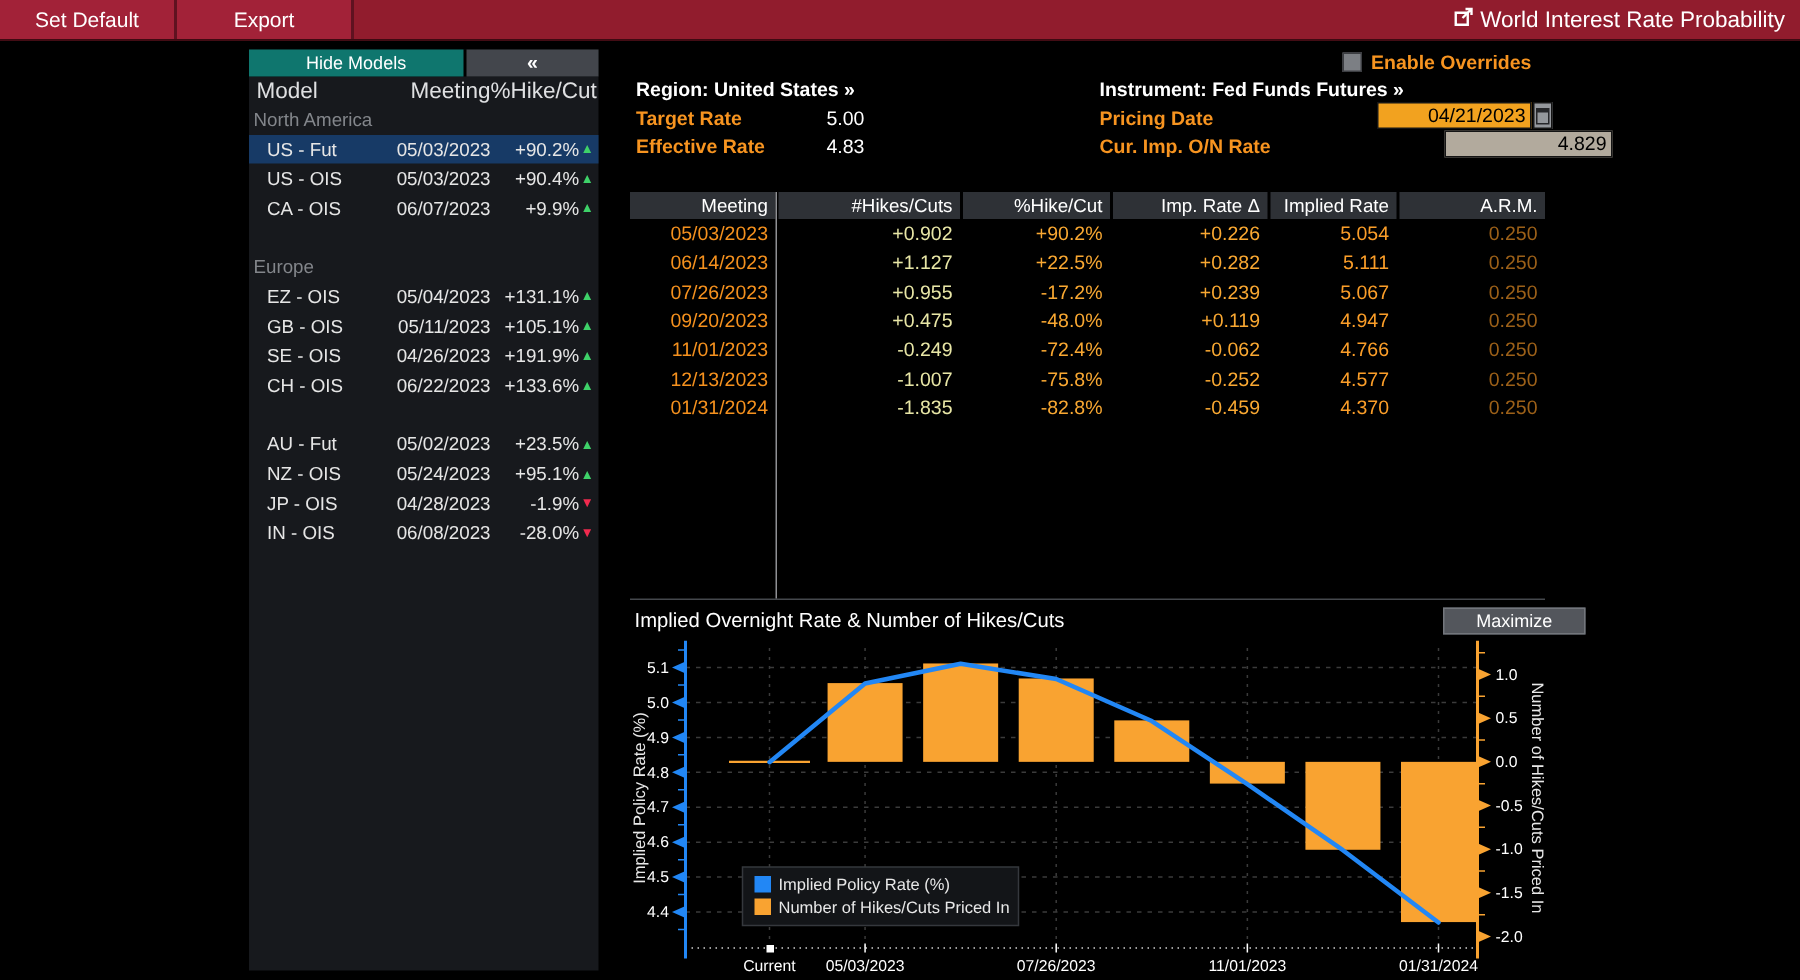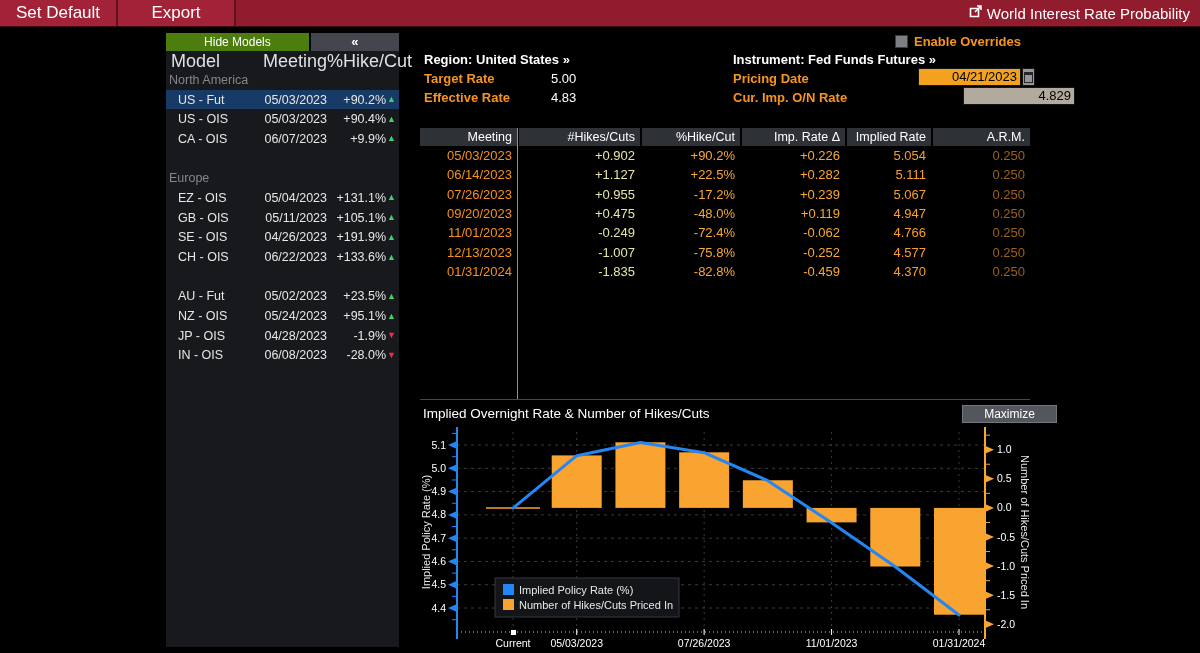--- a/index.html
+++ b/index.html
@@ -2,30 +2,30 @@
 <html><head>
 <meta charset="utf-8">
 <style>
   html,body{margin:0;padding:0;background:#000;}
   body{width:1200px;height:653px;overflow:hidden;font-family:"Liberation Sans",sans-serif;}
   .screen{position:relative;width:1200px;height:653px;background:#000;}
   .abs{position:absolute;}
 
   
   .topbar{position:absolute;left:0;top:0;width:1200px;height:27px;background:#911c2d;display:flex;align-items:stretch;border-bottom:1px solid #3f0a12;box-sizing:border-box;}
-  .tb-btn{width:116px;background:#a22238;color:#fff;font-size:17px;display:flex;align-items:center;justify-content:center;border-right:2px solid #5f1220;}
+  .tb-btn{width:116px;background:#a22238;color:#fff;font-size:14px;display:flex;align-items:center;justify-content:center;border-right:2px solid #5f1220;}
   .tb-title{margin-left:auto;display:flex;align-items:center;gap:4px;padding-right:10px;color:#fff;font-size:15px;}
 
   
   .models-panel{position:absolute;left:166px;top:33px;width:233px;height:614px;background:#17191d;box-sizing:border-box;}
   .mp-top{display:flex;height:18px;gap:2px;background:#000;}
-  .mp-hide{flex:1.62;background:#4d7c0f;color:#fff;font-size:12px;text-align:center;line-height:18px;}
+  .mp-hide{flex:1.62;background:#0f766e;color:#fff;font-size:12px;text-align:center;line-height:18px;}
   .mp-collapse{flex:1;background:#43464c;color:#fff;font-size:13px;font-weight:bold;text-align:center;line-height:17px;}
   .mp-cols,.mrow{display:grid;grid-template-columns:88px 70px 1fr;align-items:center;padding:0 3px;}
-  .mp-cols{height:19px;color:#dfe0e2;font-size:18px;}
+  .mp-cols{height:19px;color:#dfe0e2;font-size:15px;}
   .mp-cols .h1{padding-left:2px;}
   .mp-cols .h2,.mp-cols .h3{text-align:right;}
   .mrow{height:19.7px;color:#e6e6e6;font-size:12.5px;}
   .mrow.selected{background:#173a66;}
   .m-name{padding-left:9px;}
   .m-date{text-align:right;}
   .m-pct{display:flex;justify-content:flex-end;align-items:center;gap:1px;}
   .tri{font-size:9px;line-height:1;}
   .tri.up{color:#3ed269;}
   .tri.down{color:#f02a4e;}

